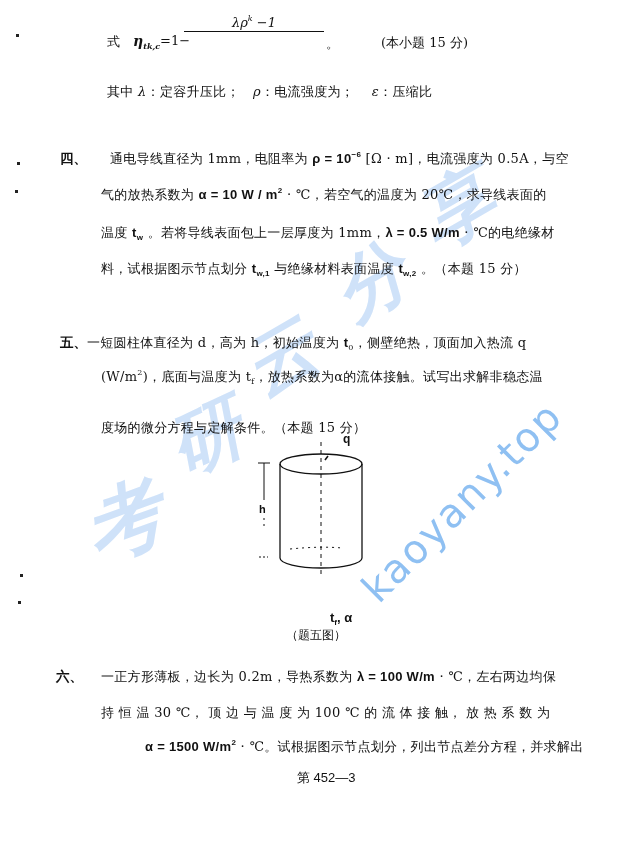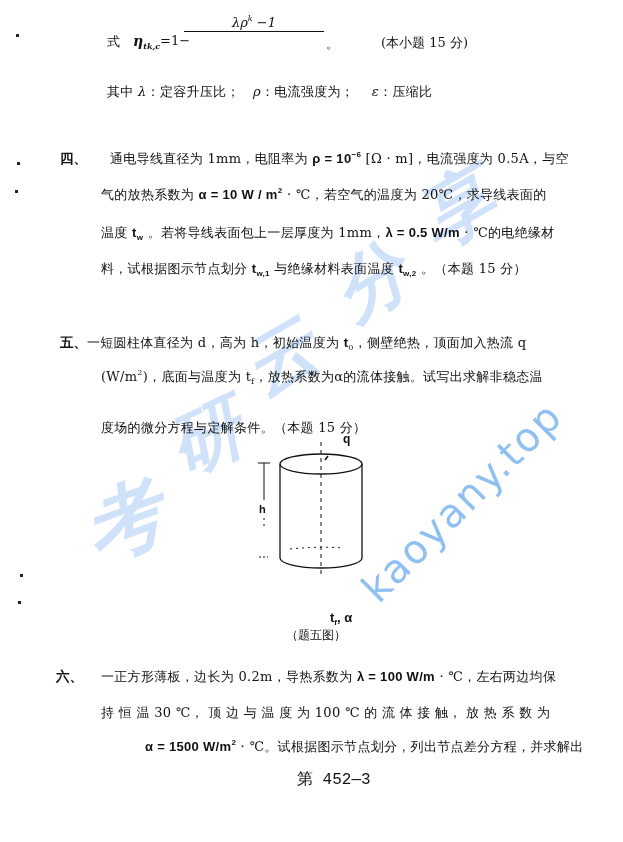--- a/index.html
+++ b/index.html
@@ -19,21 +19,21 @@
   .frac { position:absolute; text-align:center; }
   .frac .num-part { font-style:italic; font-size:13px; }
   .frac .bar { border-top:1px solid #111; margin:1px 0; }
   .frac .den { font-style:italic; font-size:12px; }
 
   
   .wm-cn { position:absolute; color:#cfe2f9; font-family:"DejaVu Serif", serif; font-style:italic; font-weight:bold; }
   .wm-en { position:absolute; color:#8fc0f2; font-family:"DejaVu Sans", sans-serif; font-size:40px; letter-spacing:2px; transform-origin:left bottom; transform:rotate(-45deg); }
 
   .caption { position:absolute; left:286px; top:627px; font-size:12px; }
-  .footer { position:absolute; left:297px; top:769px; font-size:16px; font-family:Liberation Mono, monospace; }
+  .footer { position:absolute; left:297px; top:769px; font-size:13px; font-family:Liberation Sans, sans-serif; }
 </style>
 </head>
 <body>
 
 <div>
   <div class="wm-cn" style="left:85px; top:470px; font-size:78px; transform:rotate(-20deg);">考</div>
   <div class="wm-cn" style="left:170px; top:390px; font-size:72px; transform:rotate(-25deg);">研</div>
   <div class="wm-cn" style="left:245px; top:310px; font-size:72px; transform:rotate(-30deg);">云</div>
   <div class="wm-cn" style="left:335px; top:235px; font-size:72px; transform:rotate(-30deg);">分</div>
   <div class="wm-cn" style="left:420px; top:160px; font-size:74px; transform:rotate(-30deg);">享</div>

